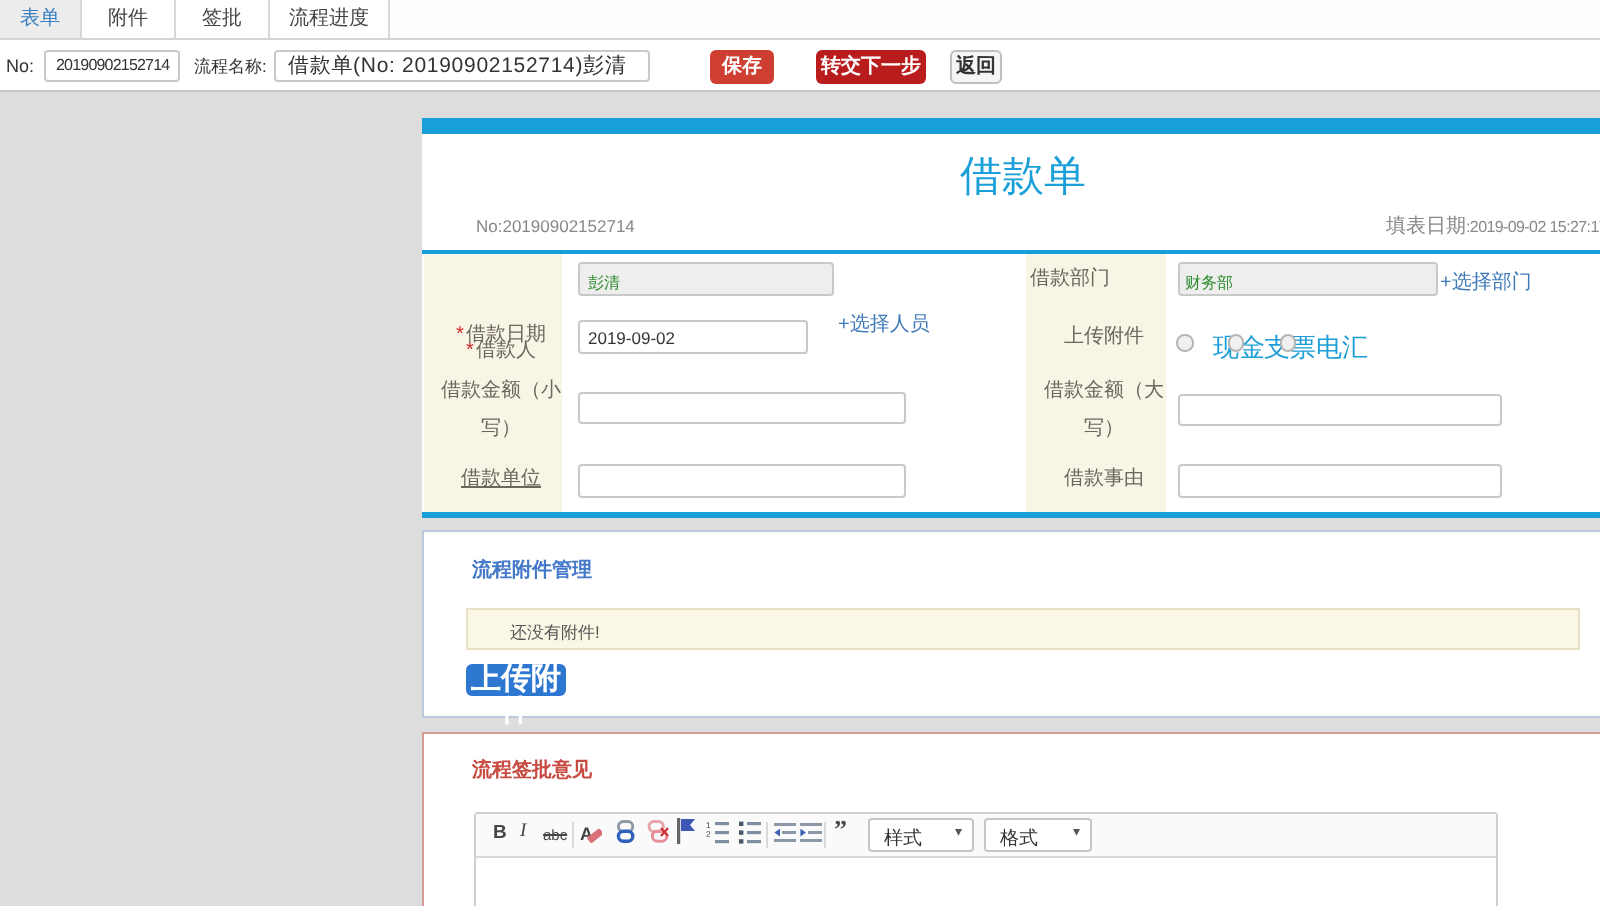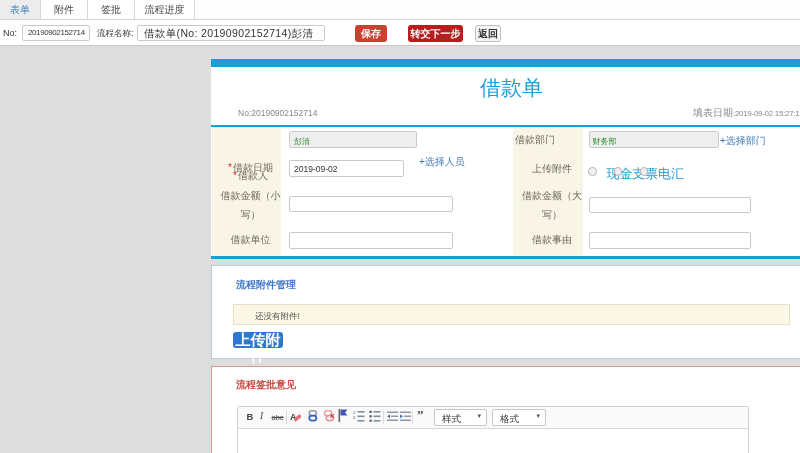--- a/index.html
+++ b/index.html
@@ -79,21 +79,21 @@
 <div class="radio" style="left:613.5px;top:167px;"></div>
 <div class="rlabel" style="left:621px;top:165px;">支票</div>
 <div class="radio" style="left:639.5px;top:167px;"></div>
 <div class="rlabel" style="left:647px;top:165px;">电汇</div>
 
 <div class="flabel" style="left:216px;top:186px;width:69px;">借款金额（小<br>写）</div>
 <div class="finput" style="left:289px;top:196px;width:164px;height:15.5px;"></div>
 <div class="flabel" style="left:517px;top:186px;width:70px;">借款金额（大<br>写）</div>
 <div class="finput" style="left:589px;top:197px;width:162px;height:16px;"></div>
 
-<div class="flabel" style="left:216px;top:229.5px;width:69px;">借款单位</div>
+<div class="flabel" style="left:216px;top:229.5px;width:69px;text-decoration:underline;">借款单位</div>
 <div class="finput" style="left:289px;top:231.5px;width:164px;height:17px;"></div>
 <div class="flabel" style="left:517px;top:229.5px;width:70px;">借款事由</div>
 <div class="finput" style="left:589px;top:231.5px;width:162px;height:17px;"></div>
 
 <div class="bluebar" style="left:211px;top:256px;width:601px;height:3px;"></div>
 
 <div class="panel" style="left:211px;top:265px;width:600px;height:94px;border:1px solid #bcc8de;box-sizing:border-box;"></div>
 <div class="hdr" style="left:236px;top:278px;color:#4478c8;">流程附件管理</div>
 <div class="abs" style="left:233px;top:304px;width:557px;height:21px;background:#fbf7e5;border:1px solid #e8e0c4;box-sizing:border-box;">
   <span style="position:absolute;left:21px;top:6px;font-size:8.5px;color:#555;">还没有附件!</span>

